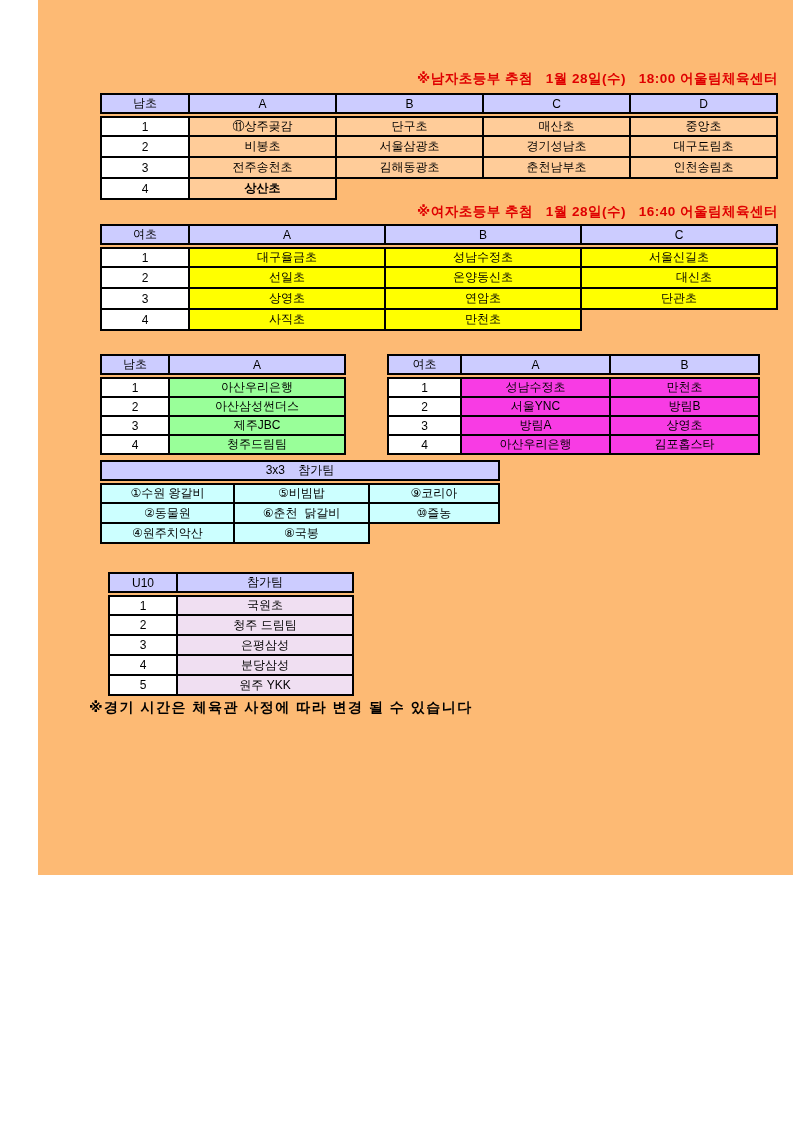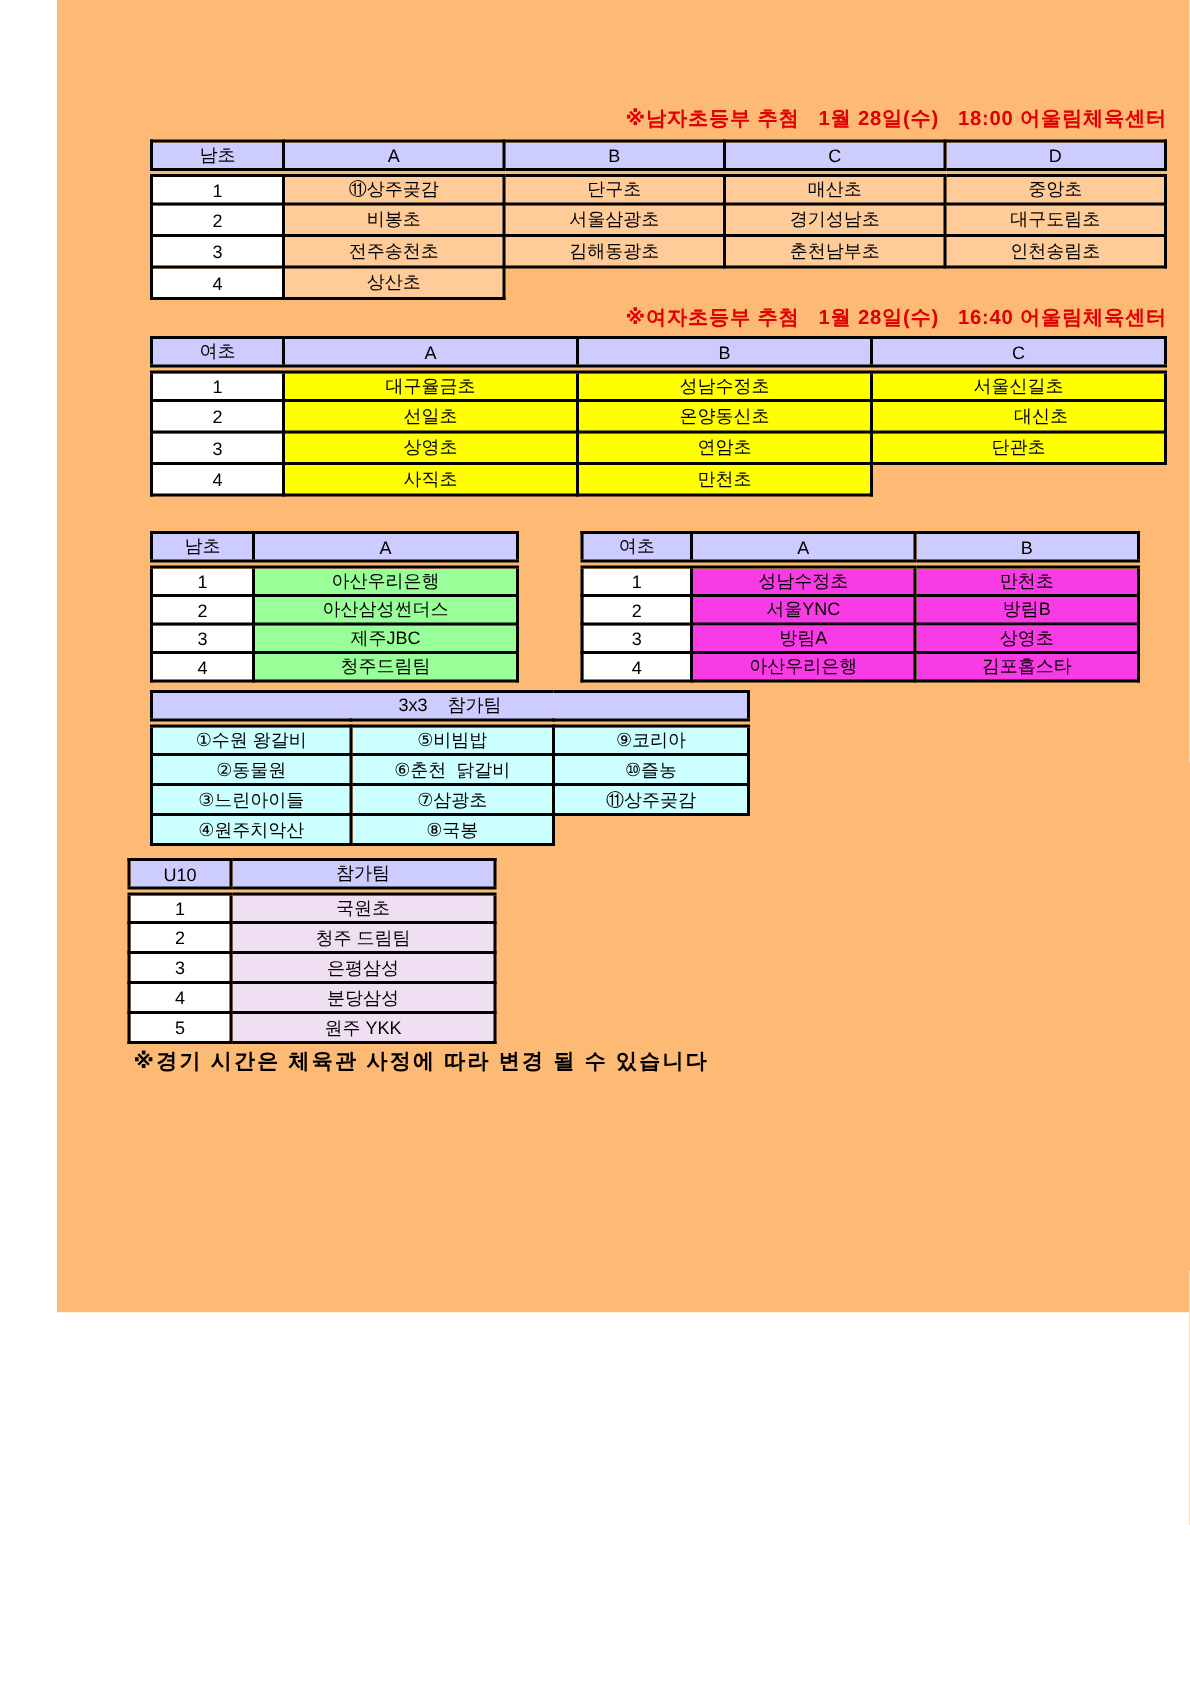--- a/index.html
+++ b/index.html
@@ -61,21 +61,21 @@
           </tr>
           <tr style="height: 21px;">
             <td class="c-num">3</td>
             <td style="background: rgb(255, 204, 153);">전주송천초</td>
             <td style="background: rgb(255, 204, 153);">김해동광초</td>
             <td style="background: rgb(255, 204, 153);">춘천남부초</td>
             <td style="background: rgb(255, 204, 153);">인천송림초</td>
           </tr>
           <tr style="height: 21px;">
             <td class="c-num">4</td>
-            <td style="background: rgb(255, 204, 153);">상산초</td>
+            <td style="background: rgb(255, 204, 153); font-weight: bold;">상산초</td>
           </tr>
         </tbody>
       </table>
     </div>
 
   <div class="heading" id="h-girls" style="top: 203px; color: rgb(223, 0, 0);">※여자초등부 추첨   1월 28일(수)   16:40 어울림체육센터</div>
   <div id="t-girls-main">
       <table style="left: 62px; top: 224px;">
         <colgroup>
           <col style="width: 88px;">
@@ -198,33 +198,28 @@
             <td style="background: rgb(204, 255, 255);">①수원 왕갈비</td>
             <td style="background: rgb(204, 255, 255);">⑤비빔밥</td>
             <td style="background: rgb(204, 255, 255);">⑨코리아</td>
           </tr>
           <tr style="height: 20px;">
             <td style="background: rgb(204, 255, 255);">②동물원</td>
             <td style="background: rgb(204, 255, 255);">⑥춘천  닭갈비</td>
             <td style="background: rgb(204, 255, 255);">⑩즐농</td>
           </tr>
           <tr style="height: 20px;">
-            <td style="background: rgb(204, 255, 255);">③느린아이들</td>
-            <td style="background: rgb(204, 255, 255);">⑦삼광초</td>
-            <td style="background: rgb(204, 255, 255);">⑪상주곶감</td>
-          </tr>
-          <tr style="height: 20px;">
             <td style="background: rgb(204, 255, 255);">④원주치악산</td>
             <td style="background: rgb(204, 255, 255);">⑧국봉</td>
           </tr>
         </tbody>
       </table>
     </div>
   <div id="t-u10">
-      <table style="left: 47px; top: 572px;">
+      <table style="left: 70px; top: 572px;">
         <colgroup>
           <col style="width: 68px;">
           <col style="width: 176px;">
         </colgroup>
         <tbody>
           <tr class="hdr" style="height: 20px;">
             <th>U10</th>
             <th>참가팀</th>
           </tr>
           <tr style="height: 20px;">

